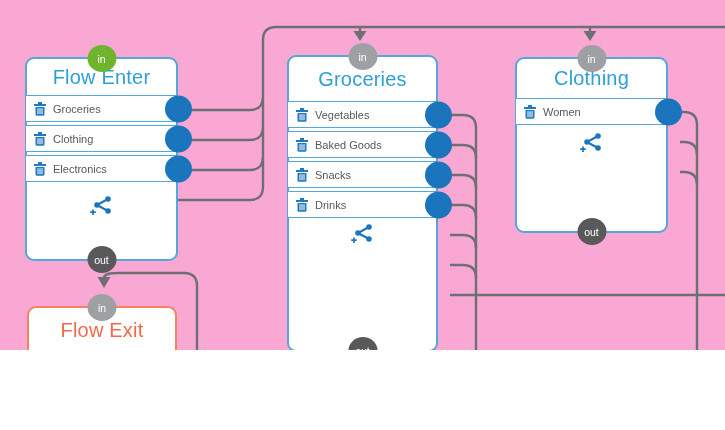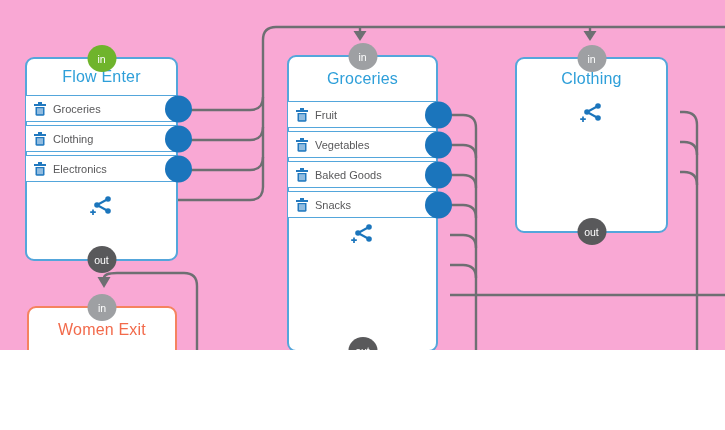--- a/index.html
+++ b/index.html
@@ -6,21 +6,21 @@
   .canvas{position:relative;width:725px;height:350px;background:#f9a8d4;overflow:hidden;
           font-family:"Liberation Sans",sans-serif;padding-left:40px;}
   svg.wires{position:absolute;left:0;top:0;z-index:0;}
   .wire{stroke:#6E6F72;stroke-width:2.4;fill:none;}
   .ahead{fill:#6E6F72;stroke:none;}
 
   .node{position:absolute;background:#fff;border:2px solid #54A6DB;border-radius:9px;
         box-sizing:border-box;z-index:1;}
   .node.orange{border-color:#F5835F;}
   .title{display:flex;align-items:center;justify-content:center;color:#2E9FD9;
-         font-size:16px;letter-spacing:.2px;}
+         font-size:20px;letter-spacing:.2px;}
   .node.orange .title{color:#F26A4B;}
   .badge{position:absolute;left:50%;transform:translateX(-50%);width:29px;height:27px;
          border-radius:50%;color:#fff;font-size:10.5px;display:flex;align-items:center;
          justify-content:center;z-index:3;}
   .badge.bin{top:-14px;background:#9EA0A3;}
   .badge.bin.green{background:#6FB42C;}
   .badge.bout{bottom:-14px;background:#59595B;}
 
   .row{position:relative;height:27px;margin:0 -2px 3px -2px;border:1.5px solid #54A6DB;
        background:#fff;display:flex;align-items:center;padding:0 8px;box-sizing:border-box;}
@@ -133,32 +133,20 @@
     <div class="title">Groceries</div>
     <div class="row">
       <span class="trash">
         <svg width="12" height="14" viewBox="0 0 12 14">
             <rect x="4" y="0" width="4" height="2" fill="#2279BF"></rect>
             <rect x="0" y="2" width="12" height="2" fill="#2279BF"></rect>
             <path d="M1.5 5 h9 v7.2 a1.6 1.6 0 0 1 -1.6 1.6 h-5.8 a1.6 1.6 0 0 1 -1.6 -1.6 z" fill="#2279BF"></path>
             <path d="M4 6.2 v6 M6 6.2 v6 M8 6.2 v6" stroke="#fff" stroke-width="1"></path>
           </svg>
       </span>
-      <span class="rlabel">Fruit</span>
-      <span class="port"></span>
-    </div>
-    <div class="row">
-      <span class="trash">
-        <svg width="12" height="14" viewBox="0 0 12 14">
-            <rect x="4" y="0" width="4" height="2" fill="#2279BF"></rect>
-            <rect x="0" y="2" width="12" height="2" fill="#2279BF"></rect>
-            <path d="M1.5 5 h9 v7.2 a1.6 1.6 0 0 1 -1.6 1.6 h-5.8 a1.6 1.6 0 0 1 -1.6 -1.6 z" fill="#2279BF"></path>
-            <path d="M4 6.2 v6 M6 6.2 v6 M8 6.2 v6" stroke="#fff" stroke-width="1"></path>
-          </svg>
-      </span>
       <span class="rlabel">Vegetables</span>
       <span class="port"></span>
     </div>
     <div class="row">
       <span class="trash">
         <svg width="12" height="14" viewBox="0 0 12 14">
             <rect x="4" y="0" width="4" height="2" fill="#2279BF"></rect>
             <rect x="0" y="2" width="12" height="2" fill="#2279BF"></rect>
             <path d="M1.5 5 h9 v7.2 a1.6 1.6 0 0 1 -1.6 1.6 h-5.8 a1.6 1.6 0 0 1 -1.6 -1.6 z" fill="#2279BF"></path>
             <path d="M4 6.2 v6 M6 6.2 v6 M8 6.2 v6" stroke="#fff" stroke-width="1"></path>
@@ -170,52 +158,76 @@
     <div class="row">
       <span class="trash">
         <svg width="12" height="14" viewBox="0 0 12 14">
             <rect x="4" y="0" width="4" height="2" fill="#2279BF"></rect>
             <rect x="0" y="2" width="12" height="2" fill="#2279BF"></rect>
             <path d="M1.5 5 h9 v7.2 a1.6 1.6 0 0 1 -1.6 1.6 h-5.8 a1.6 1.6 0 0 1 -1.6 -1.6 z" fill="#2279BF"></path>
             <path d="M4 6.2 v6 M6 6.2 v6 M8 6.2 v6" stroke="#fff" stroke-width="1"></path>
           </svg>
       </span>
       <span class="rlabel">Snacks</span>
+      <span class="port"></span>
+    </div>
+    <div class="row">
+      <span class="trash">
+        <svg width="12" height="14" viewBox="0 0 12 14">
+            <rect x="4" y="0" width="4" height="2" fill="#2279BF"></rect>
+            <rect x="0" y="2" width="12" height="2" fill="#2279BF"></rect>
+            <path d="M1.5 5 h9 v7.2 a1.6 1.6 0 0 1 -1.6 1.6 h-5.8 a1.6 1.6 0 0 1 -1.6 -1.6 z" fill="#2279BF"></path>
+            <path d="M4 6.2 v6 M6 6.2 v6 M8 6.2 v6" stroke="#fff" stroke-width="1"></path>
+          </svg>
+      </span>
+      <span class="rlabel">Drinks</span>
       <span class="port"></span>
     </div>
     <div class="share s-gr">
       <svg width="25" height="21" viewBox="0 0 25 21">
         <path d="M8 10 L19 4 M8 10 L19 16" stroke="#1B75BC" stroke-width="2" fill="none"></path>
         <circle cx="8" cy="10" r="2.8" fill="#1B75BC"></circle>
           <circle cx="19" cy="4" r="2.8" fill="#1B75BC"></circle>
           <circle cx="19" cy="16" r="2.8" fill="#1B75BC"></circle>
         <path d="M4 14.5 V 20 M1.2 17.2 H 6.8" stroke="#1B75BC" stroke-width="1.7"></path>
       </svg>
     </div>
     <div class="badge bout">out</div>
   </div>
 
   <div class="node t-cl" style="left:515px;top:57px;width:153px;height:176px">
     <div class="badge bin">in</div>
     <div class="title">Clothing</div>
+    <div class="row">
+      <span class="trash">
+        <svg width="12" height="14" viewBox="0 0 12 14">
+            <rect x="4" y="0" width="4" height="2" fill="#2279BF"></rect>
+            <rect x="0" y="2" width="12" height="2" fill="#2279BF"></rect>
+            <path d="M1.5 5 h9 v7.2 a1.6 1.6 0 0 1 -1.6 1.6 h-5.8 a1.6 1.6 0 0 1 -1.6 -1.6 z" fill="#2279BF"></path>
+            <path d="M4 6.2 v6 M6 6.2 v6 M8 6.2 v6" stroke="#fff" stroke-width="1"></path>
+          </svg>
+      </span>
+      <span class="rlabel">Women</span>
+      <span class="port"></span>
+    </div>
     <div class="share s-cl">
       <svg width="25" height="21" viewBox="0 0 25 21">
         <path d="M8 10 L19 4 M8 10 L19 16" stroke="#1B75BC" stroke-width="2" fill="none"></path>
         <circle cx="8" cy="10" r="2.8" fill="#1B75BC"></circle>
           <circle cx="19" cy="4" r="2.8" fill="#1B75BC"></circle>
           <circle cx="19" cy="16" r="2.8" fill="#1B75BC"></circle>
         <path d="M4 14.5 V 20 M1.2 17.2 H 6.8" stroke="#1B75BC" stroke-width="1.7"></path>
       </svg>
     </div>
     <div class="badge bout">out</div>
   </div>
 
   <div class="node orange t-fx" style="left:27px;top:306px;width:150px;height:83px">
     <div class="badge bin">in</div>
-    <div class="title">Women Exit</div>
+    <div class="title">Flow Exit</div>
     <div class="share s-fx">
       <svg width="25" height="21" viewBox="0 0 25 21">
         <path d="M8 10 L19 4 M8 10 L19 16" stroke="#F26A4B" stroke-width="2" fill="none"></path>
         <circle cx="8" cy="10" r="2.8" fill="#F26A4B"></circle>
           <circle cx="19" cy="4" r="2.8" fill="#F26A4B"></circle>
           <circle cx="19" cy="16" r="2.8" fill="#F26A4B"></circle>
         <path d="M4 14.5 V 20 M1.2 17.2 H 6.8" stroke="#F26A4B" stroke-width="1.7"></path>
       </svg>
     </div>
     <div class="badge bout">out</div>

